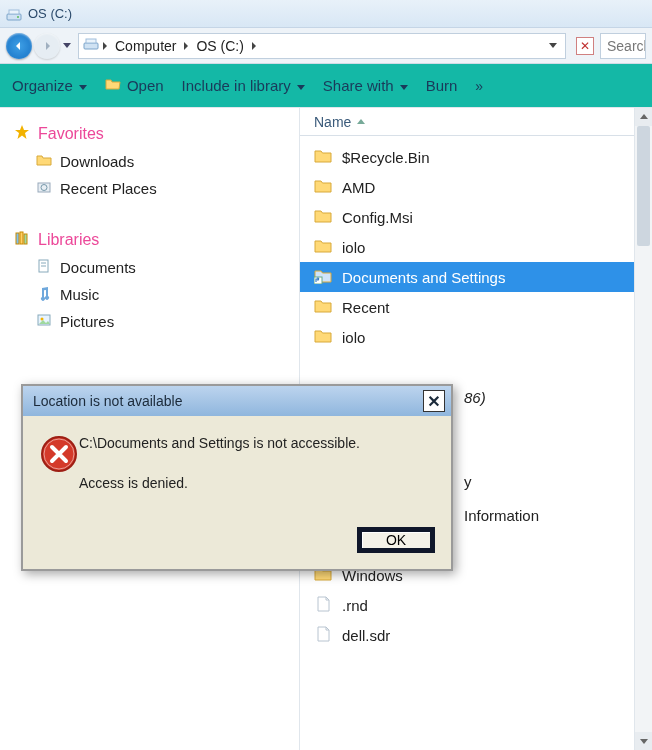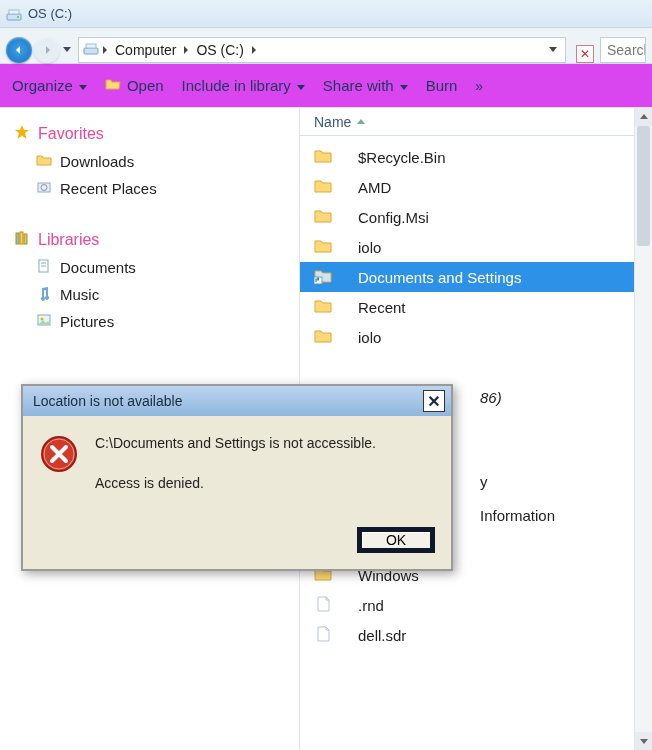--- a/index.html
+++ b/index.html
@@ -4,62 +4,62 @@
 <style>
 * { box-sizing: border-box; margin: 0; padding: 0; font-family: "Segoe UI", Arial, sans-serif; }
 body { width: 652px; height: 750px; background: #fff; position: relative; overflow: hidden; font-size: 14px; }
 
 
 .titlebar { height: 28px; background: linear-gradient(#e8f1f9, #d8e7f5); border-bottom: 1px solid #c5d5e6; display: flex; align-items: center; padding: 0 6px; gap: 6px; }
 .titlebar .drive-icon { width: 16px; height: 14px; }
 .titlebar .title { font-size: 13px; color: #2b4a6b; }
 
 
-.addressrow { height: 36px; background: #eef3f8; border-bottom: 1px solid #d0dbe6; display: flex; align-items: flex-end; padding: 0 6px; gap: 6px; }
+.addressrow { height: 36px; background: #eef3f8; border-bottom: 1px solid #d0dbe6; display: flex; align-items: center; padding: 0 6px; gap: 6px; }
 .nav-buttons { display: flex; gap: 2px; align-items: center; }
 .nav-back, .nav-fwd { width: 26px; height: 26px; border-radius: 50%; display: flex; align-items: center; justify-content: center; }
 .nav-back { background: radial-gradient(#3fa0e6, #1570c4); box-shadow: inset 0 1px 2px rgba(255,255,255,.5), 0 1px 2px rgba(0,0,0,.3); }
 .nav-back svg { fill: #fff; }
 .nav-fwd { background: #e6edf3; box-shadow: inset 0 1px 2px rgba(255,255,255,.5), 0 1px 2px rgba(0,0,0,.15); }
 .nav-fwd svg { fill: #a0b0c0; }
 .nav-drop { width: 10px; height: 26px; display: flex; align-items: center; justify-content: center; }
 .breadcrumbs { flex: 1; height: 26px; background: #fff; border: 1px solid #c0cfde; display: flex; align-items: center; padding: 0 4px; gap: 2px; }
 .bc-seg { display: flex; align-items: center; gap: 4px; padding: 0 4px; font-size: 14px; color: #222; cursor: pointer; }
 .bc-arrow svg { fill: #444; }
 .bc-drop { margin-left: auto; padding-right: 4px; display: flex; align-items: center; }
 .refresh-x { width: 18px; height: 18px; border: 1px solid #d08080; background: #fff; display: flex; align-items: center; justify-content: center; font-size: 12px; color: #c03030; margin-left: 4px; }
 .searchbox { width: 46px; height: 26px; background: #fff; border: 1px solid #c0cfde; display: flex; align-items: center; padding: 0 6px; color: #777; font-size: 14px; overflow: hidden; }
 
 
-.toolbar { height: 44px; background: #d946ef; border-bottom: 1px solid #e0e6ec; display: flex; align-items: center; padding: 0 12px; gap: 18px; }
+.toolbar { height: 44px; background: #14b8a6; border-bottom: 1px solid #e0e6ec; display: flex; align-items: center; padding: 0 12px; gap: 18px; }
 .tb-item { display: flex; align-items: center; gap: 6px; font-size: 15px; color: #1a3a5a; cursor: pointer; }
 .tb-arrow svg { fill: #1a3a5a; }
 .chevrons { font-size: 14px; color: #1a3a5a; letter-spacing: -2px; }
 
 
 .main { display: flex; height: calc(750px - 28px - 36px - 44px); }
 .sidebar { width: 300px; border-right: 1px solid #e0e6ec; padding: 12px 8px; overflow: hidden; }
 .sb-group { margin-bottom: 24px; }
 .sb-head { display: flex; align-items: center; gap: 8px; font-size: 16px; color: #ec4899; padding: 4px 6px; }
 .sb-item { display: flex; align-items: center; gap: 8px; font-size: 15px; color: #222; padding: 4px 6px 4px 28px; cursor: pointer; }
 
 .content { flex: 1; position: relative; background: #fff; }
 .col-header { height: 28px; border-bottom: 1px solid #d8e0e8; display: flex; align-items: center; padding: 0 14px; gap: 6px; font-size: 14px; color: #3a5a7a; }
 .scroll-wrap { position: absolute; top: 28px; right: 18px; bottom: 0; left: 0; overflow: hidden; padding: 6px 0; }
-.file-row { display: flex; align-items: center; gap: 26px; padding: 4px 14px; font-size: 15px; color: #222; height: 30px; cursor: pointer; }
+.file-row { display: flex; align-items: center; gap: 10px; padding: 4px 14px; font-size: 15px; color: #222; height: 30px; cursor: pointer; }
 .file-row.selected { background: #2e91e8; color: #fff; }
 .scrollbar { position: absolute; top: 0; right: 0; width: 18px; bottom: 0; background: #f2f4f6; border-left: 1px solid #e0e6ec; }
 .scroll-up, .scroll-down { height: 18px; display: flex; align-items: center; justify-content: center; background: #e8ecf0; }
 .scroll-thumb { position: absolute; top: 18px; left: 2px; right: 2px; height: 120px; background: #cdd6df; border-radius: 2px; }
 
 
 .dialog { position: absolute; left: 21px; top: 384px; width: 432px; background: #ece9d8; border: 2px solid #9a9a9a; box-shadow: 3px 3px 10px rgba(0,0,0,.35); }
 .dlg-title { height: 30px; background: linear-gradient(#bcd4ee, #8fb6dd); display: flex; align-items: center; justify-content: space-between; padding: 0 6px 0 10px; font-size: 14px; color: #1b2a3a; }
 .dlg-close { width: 22px; height: 22px; background: #fff; border: 1px solid #333; display: flex; align-items: center; justify-content: center; font-weight: bold; font-size: 16px; cursor: pointer; }
-.dlg-body { padding: 18px 16px 14px 16px; display: flex; gap: 16px; }
+.dlg-body { padding: 18px 16px 14px 16px; display: flex; }
 .err-icon { width: 40px; height: 40px; flex-shrink: 0; }
 .dlg-text { font-size: 14px; color: #222; line-height: 1.4; }
 .dlg-text p { margin-bottom: 20px; }
 .dlg-buttons { display: flex; justify-content: flex-end; padding: 0 16px 16px 16px; }
 .dlg-ok { width: 78px; height: 26px; background: #f4f2e8; border: 5px solid #0f172a; box-shadow: 1px 1px 0 #fff inset; font-size: 14px; cursor: pointer; }
 
 
 .folder-icon svg, .file-icon svg { width: 18px; height: 16px; }
 .small-icon svg { width: 16px; height: 16px; }
 .star svg { fill: #f2b200; }

